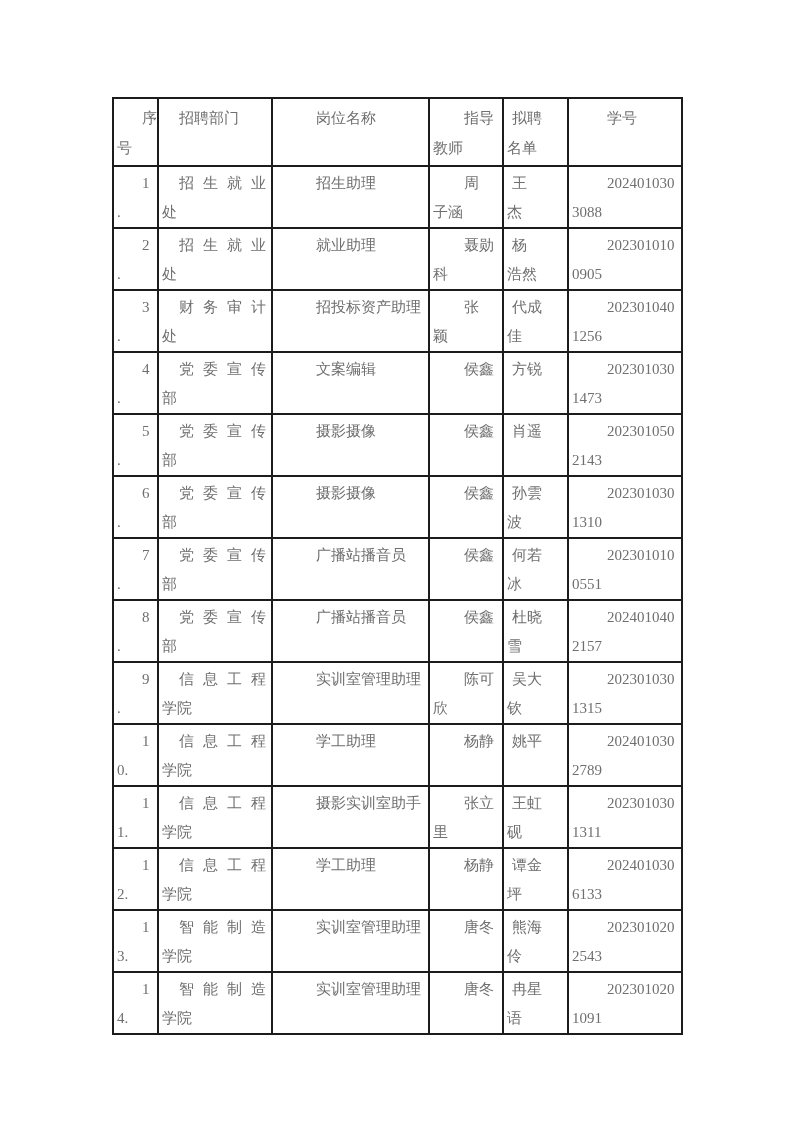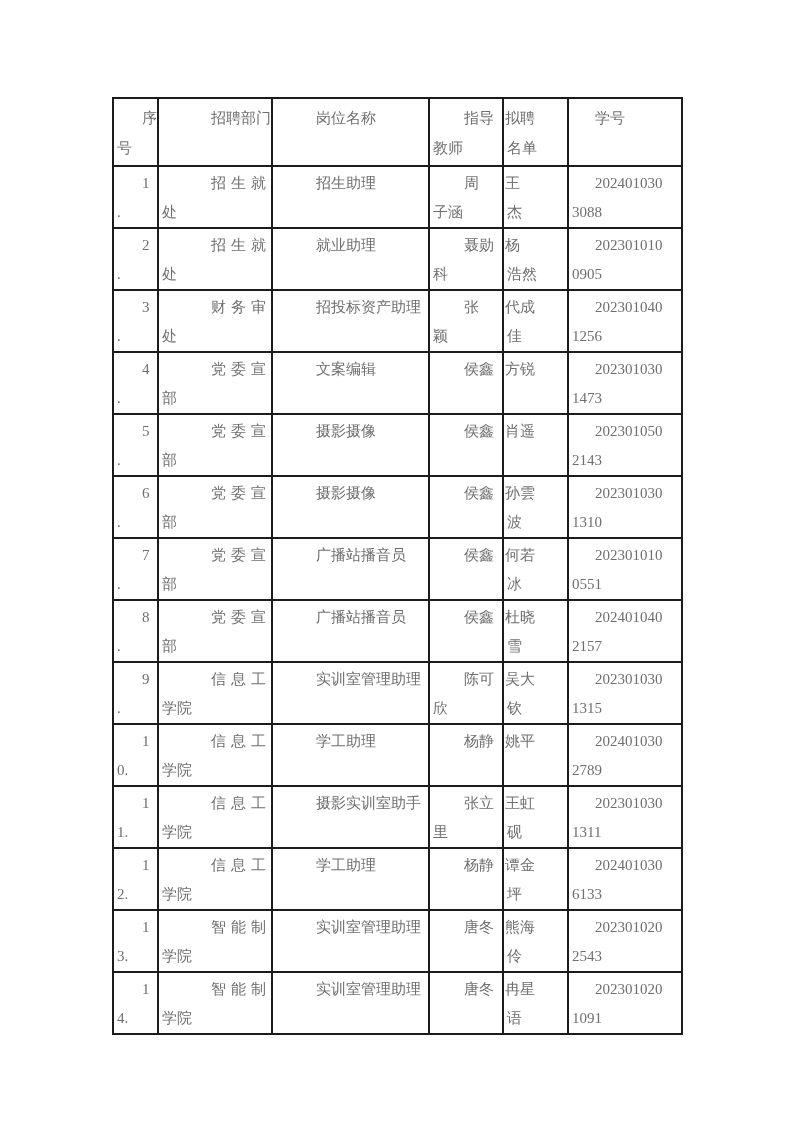--- a/index.html
+++ b/index.html
@@ -18,25 +18,25 @@
   tbody tr{height:62px;}
   .l1,.l2{
     display:block;height:29px;line-height:29px;overflow:hidden;
     text-align:left;color:#6f6f6f;font-size:15px;white-space:nowrap;
   }
   thead .l1,thead .l2{height:30px;line-height:30px;}
   thead th{padding-top:4px;}
   tbody td{padding-top:2px;}
   .l2{padding-left:3px;}
   .c1 .l1{padding-left:28px;}
-  .c2 .l1{padding-left:20px;margin-left:32px;}
+  .c2 .l1{padding-left:20px;}
   .c3 .l1{padding-left:43px;}
   .c4 .l1{padding-left:34px;}
-  .c5 .l1{padding-left:1px;}
-  .c6 .l1{padding-left:26px;}
+  .c5 .l1{padding-left:8px;}
+  .c6 .l1{padding-left:38px;}
   tbody .c2 .l1.spread{
     white-space:normal;text-align:justify;text-align-last:justify;
     padding-right:5px;
   }
 </style>
 </head>
 <body>
 
 <div class="sheet">
   <table>

